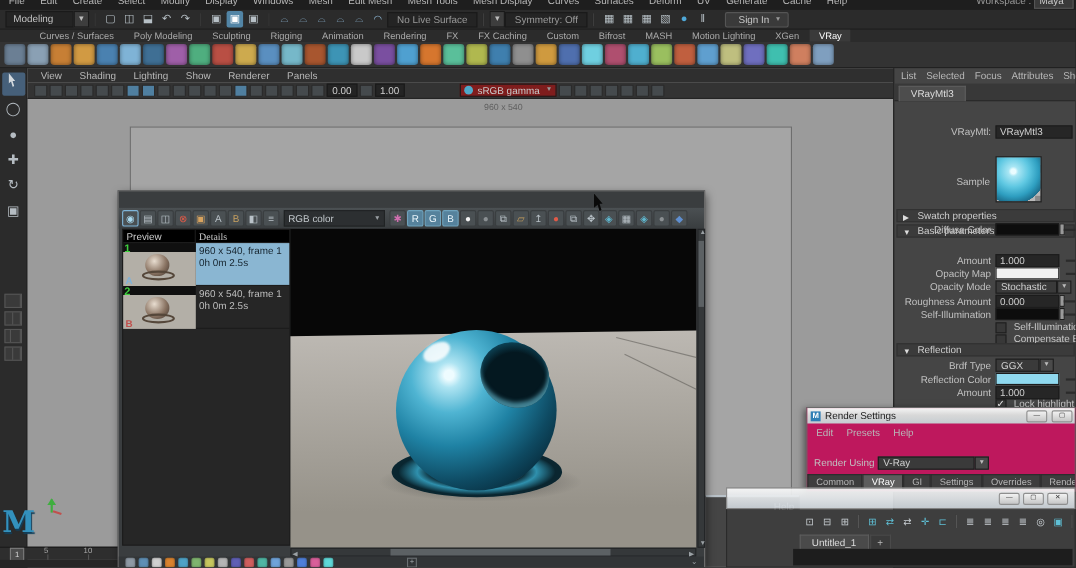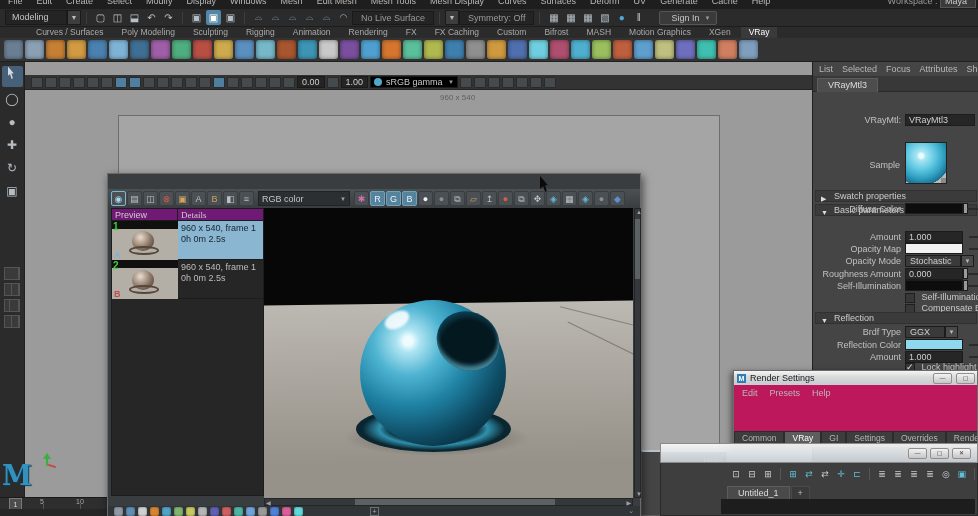--- a/index.html
+++ b/index.html
@@ -45,21 +45,21 @@
   .layout-btn { width:16px; height:13px; margin:3px auto; border:1px solid #555; background:#3a3a3a; display:flex; }
   .layout-btn i { flex:1; border-right:1px solid #555; }
 
   
   #viewport { left:25px; top:62px; width:787px; height:454px; background:#9b9b9b; }
   #vp-menus { left:0; top:0; width:787px; height:13px; background:#2f2f2f; display:flex; gap:16px; align-items:center; padding-left:12px; }
   #vp-toolbar { left:0; top:13px; width:787px; height:15px; background:#333333; border-bottom:1px solid #242424; display:flex; align-items:center; gap:2px; padding-left:6px; }
   .vpt-ico { width:12px; height:11px; background:#454a4d; border:1px solid #2a2a2a; border-radius:1px; }
   .vpt-ico.blue { background:#4f7fa0; }
   .vpt-field { background:#242424; border:1px solid #1a1a1a; color:#cfcfcf; padding:0 4px; height:12px; line-height:11px; }
-  #colorspace-dd { display:flex; align-items:center; background:#000000; border:1px solid #1a1a1a; height:12px; padding:0 3px; gap:4px; width:88px; color:#c8c8c8; }
+  #colorspace-dd { display:flex; align-items:center; background:#7f1d1d; border:1px solid #1a1a1a; height:12px; padding:0 3px; gap:4px; width:88px; color:#c8c8c8;margin-left:48px; }
   #colorspace-dd .dot { width:8px; height:8px; border-radius:50%; background:#4fa8c8; }
   #res-label { color:#5f5f5f; font-size:8px; }
   #render-frame { border:1px solid #6e6e6e; background:#a5a5a5; }
   #axis-gizmo .y-axis { position:absolute; left:6px; top:2px; width:2px; height:12px; background:#3fae3f; }
   #axis-gizmo .y-head { position:absolute; left:3px; top:-3px; width:0; height:0; border:4px solid transparent; border-bottom:6px solid #3fae3f; }
   #axis-gizmo .x-axis { position:absolute; left:8px; top:13px; width:8px; height:2px; background:#c0504d; transform:rotate(18deg); }
   #m-logo { font-family:"DejaVu Serif", serif; font-weight:bold; font-size:27px; color:#3391bd; text-shadow:1px 1px 1px #12405c; }
 
   
   #timeline { left:0; top:497px; width:110px; height:12px; background:#2e2e2e; border-top:1px solid #1a1a1a; }
@@ -100,21 +100,21 @@
   .win-btn { width:19px; height:11px; border:1px solid #8f8f8f; border-radius:2px; background:linear-gradient(#f2f2f2,#c6c6c6); font-size:6px; line-height:9px; text-align:center; color:#333; }
   .win-btn.close { width:26px; background:linear-gradient(#e98a77,#c23b2a); color:#fff; }
   #vfb-toolbar { left:0; top:15px; width:532px; height:19px; background:linear-gradient(#4b5053,#393d3f); display:flex; align-items:center; gap:1px; padding-left:3px; }
   .vfb-ico { width:15px; height:15px; border-radius:2px; text-align:center; line-height:15px; font-size:9px; color:#b9c2c8; background:#4a5053; border:1px solid #3a3e40; flex:0 0 auto; }
   .vfb-ico.power { border:1px solid #7fb5d9; color:#a8d8ee; }
   .vfb-ico.chan { background:#56829c; border:1px solid #6fa3bd; color:#e8f4fa; }
   .vfb-ico.red { color:#e05a48; }
   #channel-dd { display:flex; align-items:center; background:#2c2f31; border:1px solid #202324; height:15px; width:92px; padding:0 3px; color:#c0c6ca; margin:0 3px; }
   #channel-dd .dda { margin-left:auto; font-size:6px; color:#9aa0a4; }
   #vfb-history { left:3px; top:34px; width:153px; height:288px; background:#262626; border:1px solid #1c1c1c; }
-  #hist-header { display:flex; background:#701a75; border-bottom:1px solid #1c1c1c; height:12px; line-height:12px; color:#cccccc; }
+  #hist-header { display:flex; background:#000000; border-bottom:1px solid #1c1c1c; height:12px; line-height:12px; color:#cccccc; }
   #hist-header .c1 { width:66px; padding-left:3px; border-right:1px solid #1c1c1c; }
   #hist-header .c2 { padding-left:3px;font-family:Liberation Serif, serif; }
   .hist-row { display:flex; height:39px; border-bottom:1px solid #1c1c1c; position:relative; }
   .hist-thumb { width:66px; height:39px; position:relative; flex:0 0 auto;
     background:linear-gradient(#101010 0 8px, #b3afa7 8px 100%);
   }
   .hist-thumb .blob { position:absolute; left:20px; top:10px; width:22px; height:20px; border-radius:50%; background:radial-gradient(circle at 38% 32%, #e8ddd0, #8a7463 55%, #3c3028); }
   .hist-thumb .ring { position:absolute; left:17px; top:25px; width:30px; height:9px; border-radius:50%; border:2px solid #55473a; }
   .hist-index { position:absolute; left:1px; top:0; color:#3fd03f; font-weight:bold; font-size:10px; }
   .hist-badge { position:absolute; left:2px; bottom:0; font-weight:bold; font-size:9px; }
@@ -252,21 +252,21 @@
       <span class="shelf-tab">Poly Modeling</span>
       <span class="shelf-tab">Sculpting</span>
       <span class="shelf-tab">Rigging</span>
       <span class="shelf-tab">Animation</span>
       <span class="shelf-tab">Rendering</span>
       <span class="shelf-tab">FX</span>
       <span class="shelf-tab">FX Caching</span>
       <span class="shelf-tab">Custom</span>
       <span class="shelf-tab">Bifrost</span>
       <span class="shelf-tab">MASH</span>
-      <span class="shelf-tab">Motion Graphics</span>
+      <span class="shelf-tab">Motion Lighting</span>
       <span class="shelf-tab">XGen</span>
       <span class="shelf-tab active">VRay</span>
     </div>
   <div id="shelf-icons" class="abs">
       <span class="shelf-ico" style="background: rgb(107, 127, 148);"></span>
       <span class="shelf-ico" style="background: rgb(138, 160, 180);"></span>
       <span class="shelf-ico" style="background: rgb(199, 127, 53);"></span>
       <span class="shelf-ico" style="background: rgb(209, 154, 67);"></span>
       <span class="shelf-ico" style="background: rgb(74, 129, 176);"></span>
       <span class="shelf-ico" style="background: rgb(127, 179, 214);"></span>
@@ -323,20 +323,28 @@
         <i style="flex:0 0 5px"></i>
         <i></i>
       </div>
     <div class="layout-btn">
         <i></i>
         <i></i>
       </div>
   </div>
 
   <div id="viewport" class="abs">
+    <div id="vp-menus" class="abs">
+        <span class="menu-item">View</span>
+        <span class="menu-item">Shading</span>
+        <span class="menu-item">Lighting</span>
+        <span class="menu-item">Show</span>
+        <span class="menu-item">Renderer</span>
+        <span class="menu-item">Panels</span>
+      </div>
     <div id="vp-toolbar" class="abs">
       <span class="vpt-ico"></span>
       <span class="vpt-ico"></span>
       <span class="vpt-ico"></span>
       <span class="vpt-ico"></span>
       <span class="vpt-ico"></span>
       <span class="vpt-ico"></span>
       <span class="vpt-ico blue"></span>
       <span class="vpt-ico blue"></span>
       <span class="vpt-ico"></span>
@@ -496,20 +504,27 @@
       <span id="rs-logo">M</span>
       <span>Render Settings</span>
       <span style="margin-left:auto" class="win-btn">—</span>
       <span class="win-btn" style="margin-right:2px">▢</span>
     </div>
     <div id="rs-menus" class="abs" style="top:14px;width:243px">
         <span class="menu-item">Edit</span>
         <span class="menu-item">Presets</span>
         <span class="menu-item">Help</span>
       </div>
+    <div class="rs-row" style="top:44px">
+      <span class="rs-label">Render Using</span>
+      <span class="ae-ctrl ae-dd" style="left:64px">
+        <span class="v" style="width:88px">V-Ray</span>
+        <span class="a">▼</span>
+      </span>
+    </div>
     <div id="rs-tabs">
         <span class="rs-tab">Common</span>
         <span class="rs-tab active">VRay</span>
         <span class="rs-tab">GI</span>
         <span class="rs-tab">Settings</span>
         <span class="rs-tab">Overrides</span>
         <span class="rs-tab">Render Elements</span>
       </div>
   </div>
 

